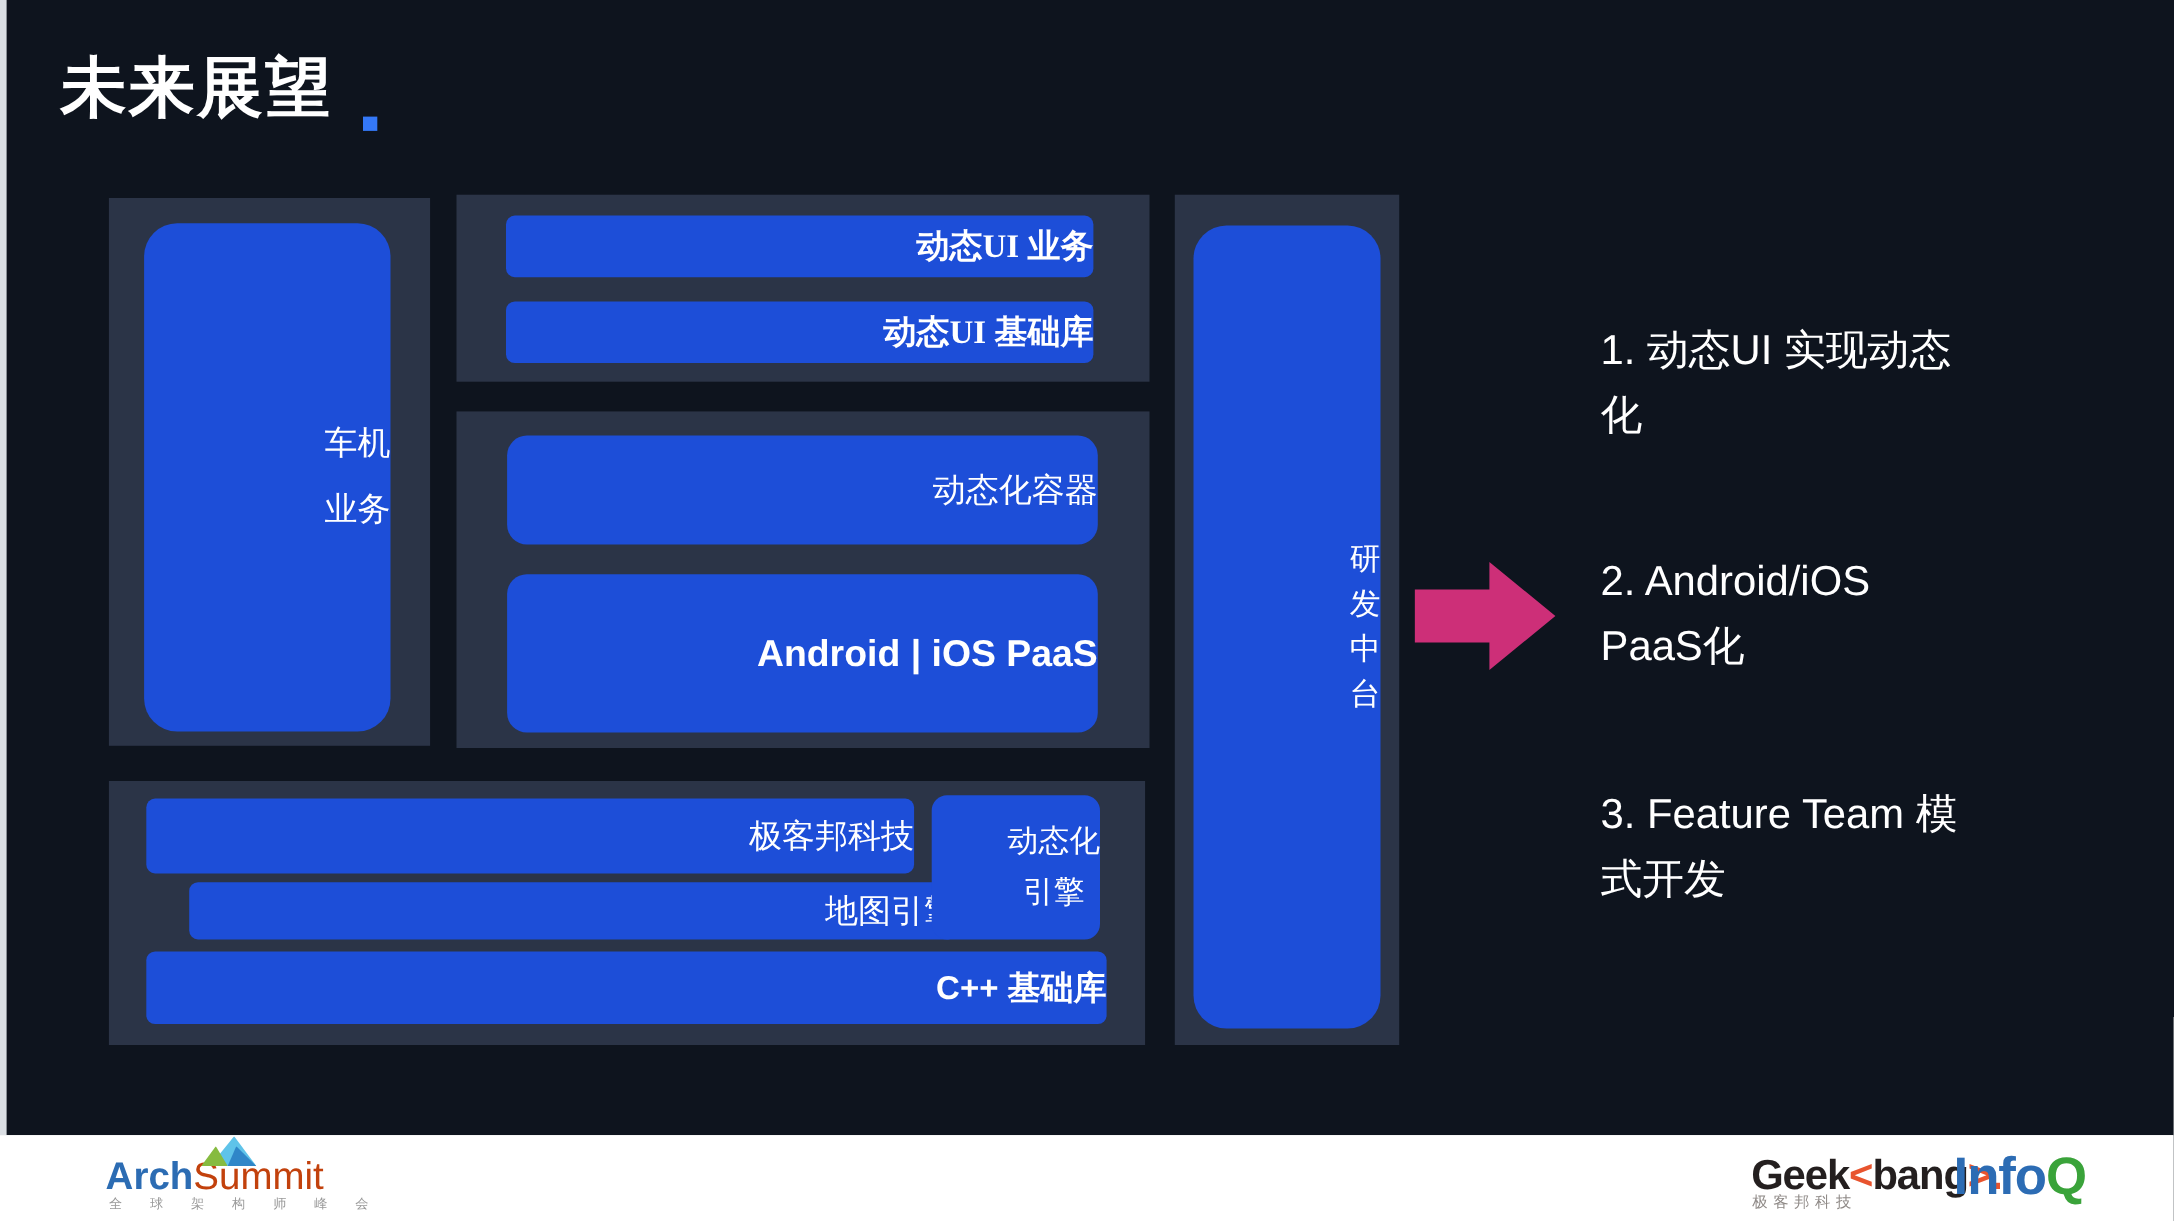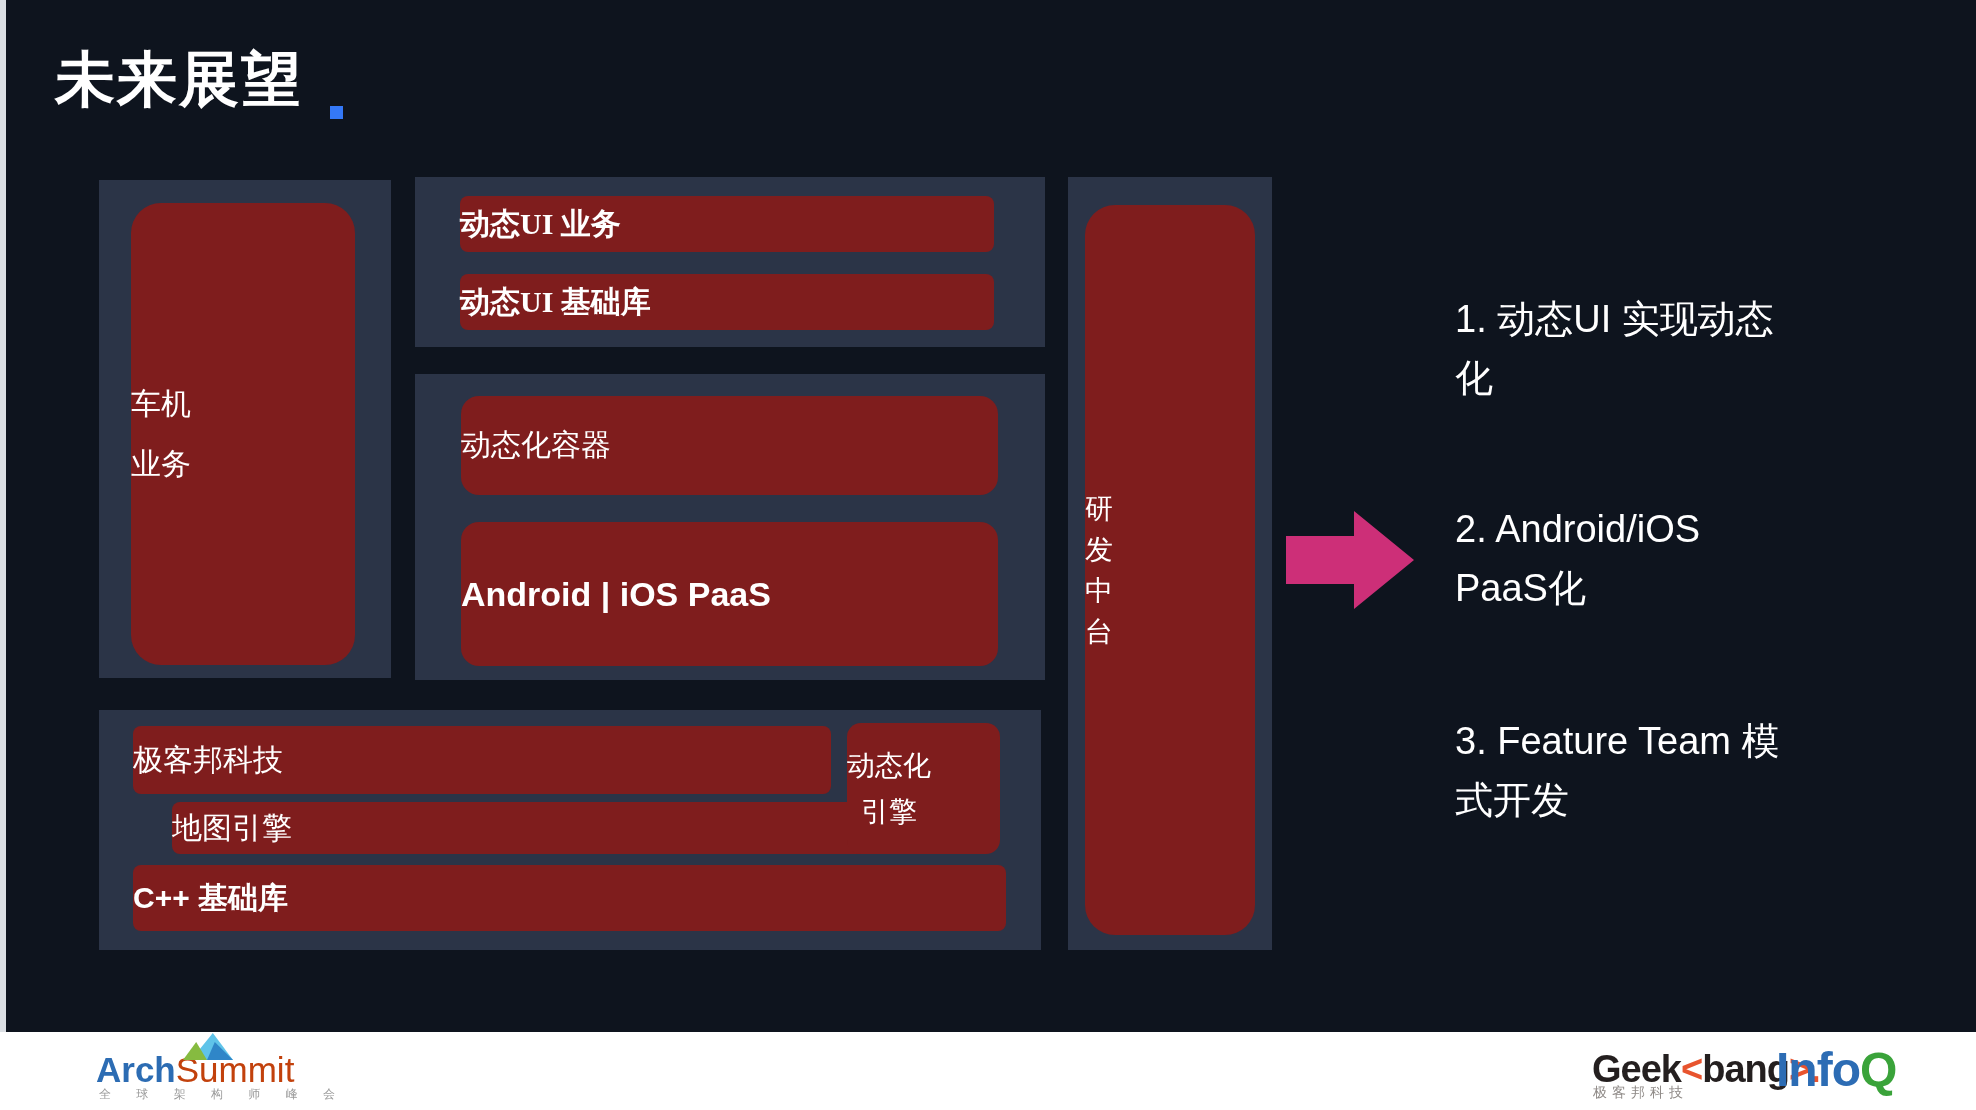--- a/index.html
+++ b/index.html
@@ -21,22 +21,22 @@
     color:#ffffff;font-size:60px;font-weight:700;letter-spacing:2px;
     font-family:"Liberation Sans", sans-serif;
   }
   .title-dot{
     left:330px;top:106px;width:13px;height:13px;background:#3478f7;
   }
   .panel{
     background:#2b3447;
   }
   .bluebox{
-    background:#7f1d1d;color:#ffffff;
-    display:flex;align-items:center;justify-content:flex-start;
+    background:#1d4ed8;color:#ffffff;
+    display:flex;align-items:center;justify-content:flex-end;
     text-align:center;white-space:pre-line;
   }
   .serif{font-family:"Liberation Serif","DejaVu Serif",serif;font-weight:400;}
   .mixed{font-family:"Liberation Serif","DejaVu Serif",serif;font-weight:600;}
   .sans-b{font-family:"Liberation Sans",sans-serif;font-weight:700;}
   .notes{
     left:1455px;top:0;width:520px;color:#ffffff;
   }
   .note-item{
     position:absolute;left:0;width:520px;

